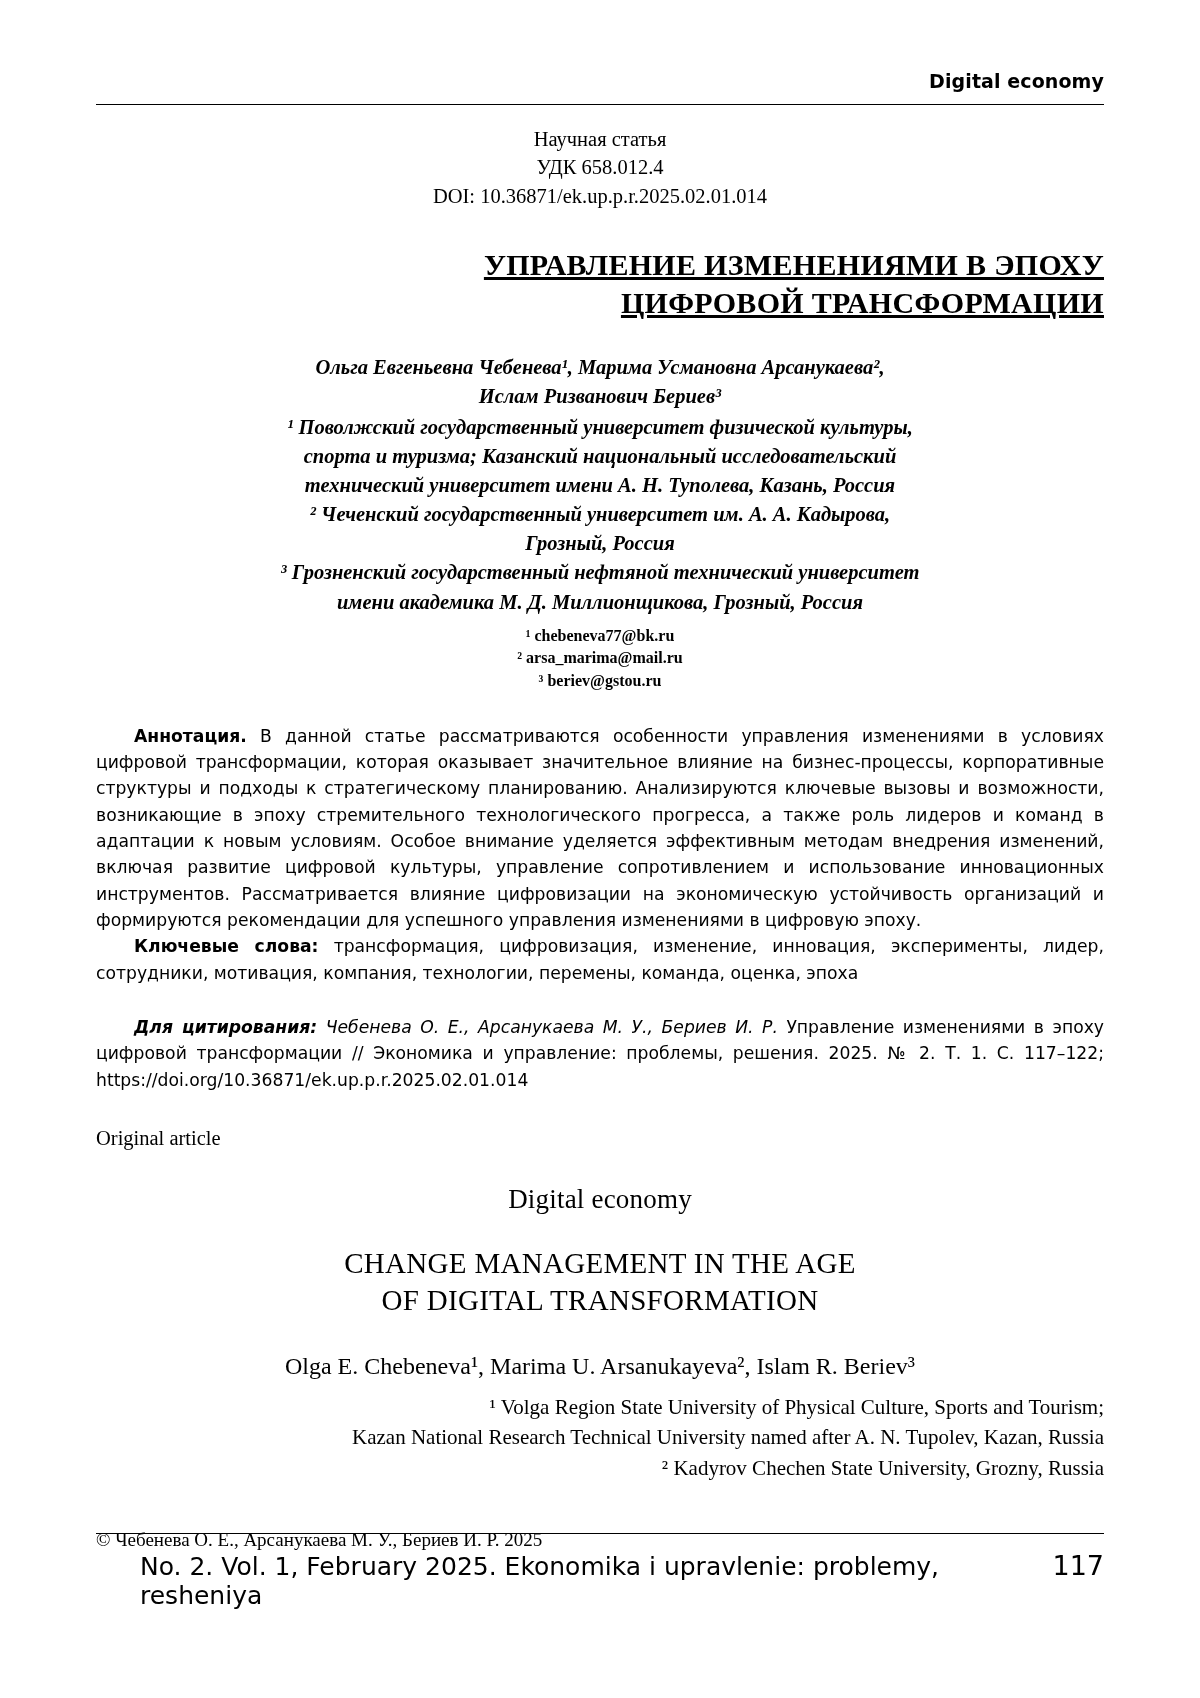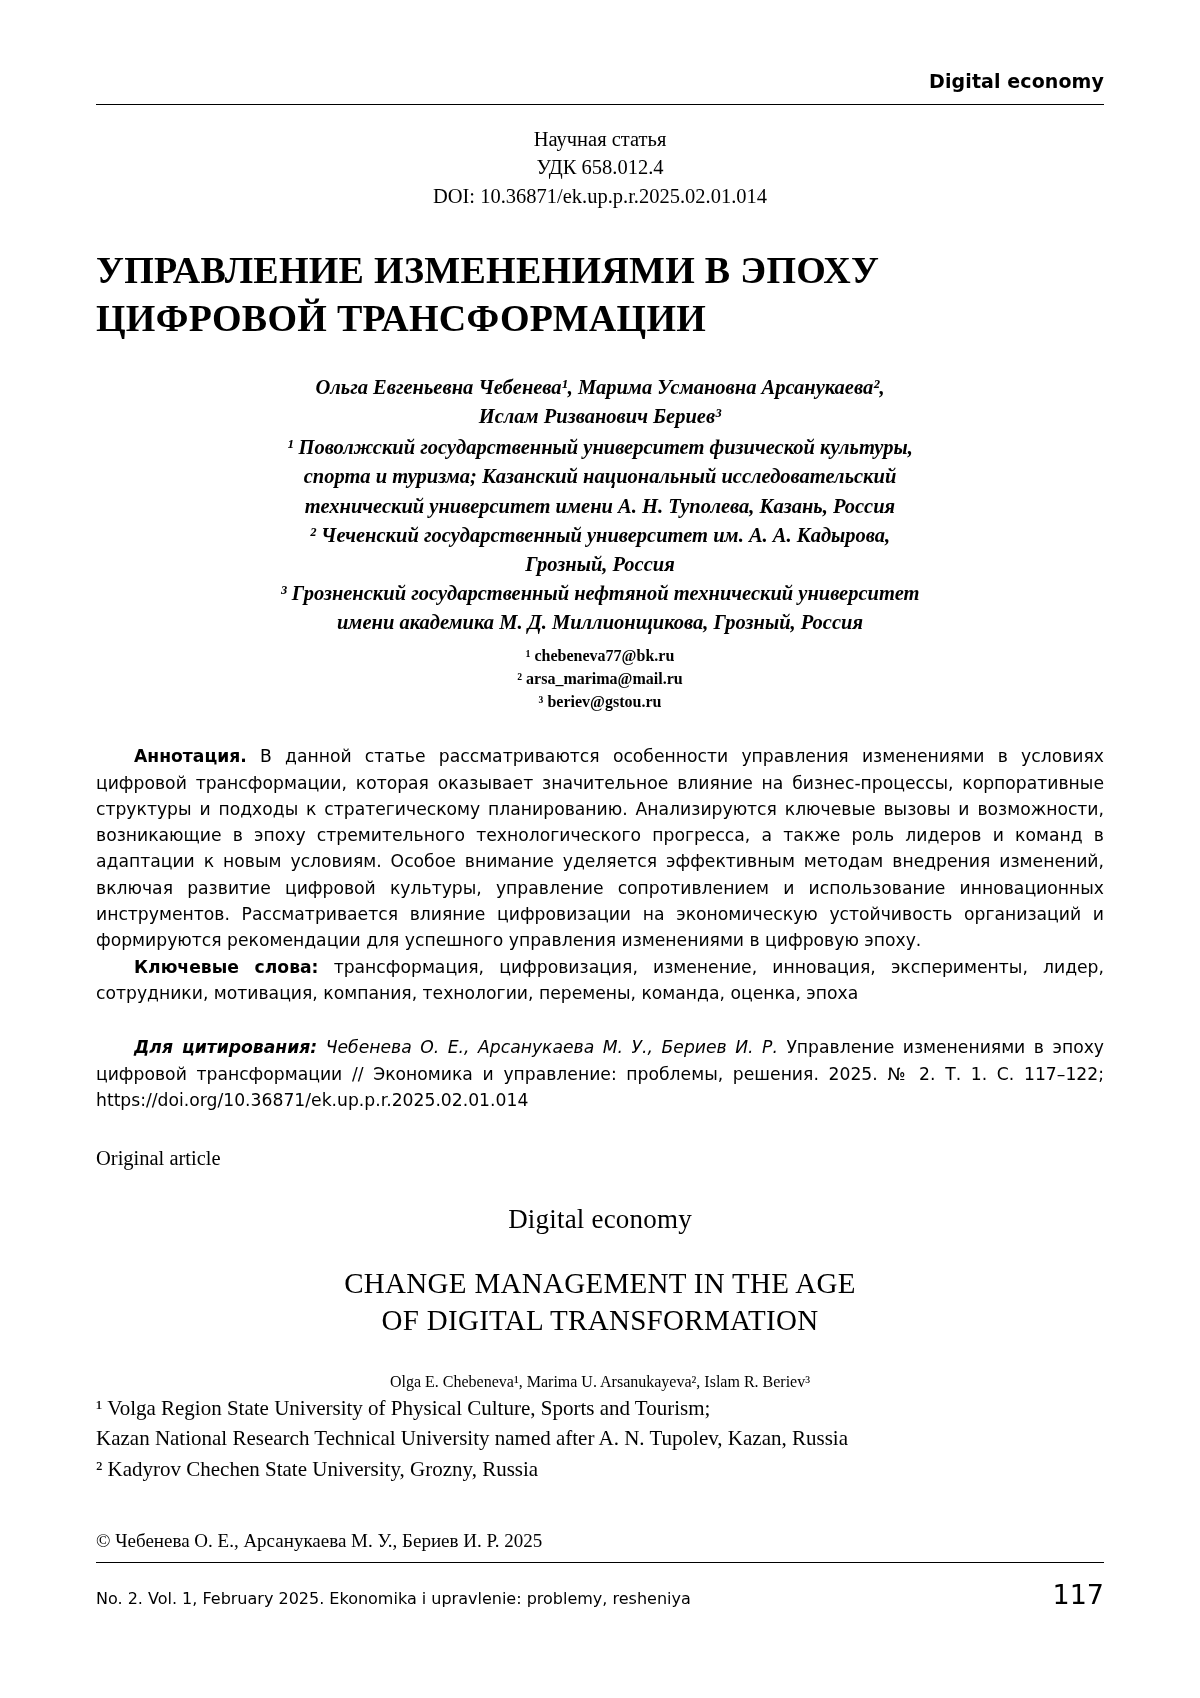--- a/index.html
+++ b/index.html
@@ -48,26 +48,27 @@
   
   .meta {
     margin-top: 20px;
     font-size: 20.5px;
     line-height: 1.38;
   }
   .meta div { white-space: nowrap; text-align: center; }
 
   
   .ru-title {
-    text-align: left;
-    font-weight: bold;
-    font-size: 38px;
+    text-align: right;
+    font-weight: bold;
+    font-size: 30px;
     line-height: 1.28;
     letter-spacing: 0.3px;
     margin: 36px 0 0 0;
+    text-decoration: underline;
   }
 
   
   .authors-ru {
     text-align: center;
     font-style: italic;
     font-weight: bold;
     font-size: 20.5px;
     line-height: 1.42;
     margin: 30px 0 0 0;
@@ -116,29 +117,29 @@
   }
   .en-title {
     text-align: center;
     font-size: 29px;
     line-height: 1.28;
     margin-top: 30px;
     letter-spacing: 0.3px;
   }
   .authors-en {
     text-align: center;
-    font-size: 16px;
+    font-size: 24px;
     line-height: 1.45;
     margin-top: 30px;
   }
   .affils-en {
-    text-align: left;
+    text-align: right;
     font-size: 21px;
     line-height: 1.45;
-    margin-top: 0;
+    margin-top: 8px;
   }
 
   .copyright {
     font-size: 19px;
     margin-top: 46px;
   }
 
   
   .footer {
     position: absolute;
@@ -152,21 +153,22 @@
     border-top: 1.6px solid #000;
     margin: 0 0 16px 0;
   }
   .footer-row {
     display: flex;
     align-items: baseline;
     justify-content: space-between;
     font-family: "DejaVu Sans", sans-serif;
   }
   .footer-text {
-    font-size: 16px;
+    font-size: 25px;
+    margin-left: 44px;
   }
   .footer-page {
     font-size: 27px;
     font-weight: normal;
   }
 </style>
 </head>
 <body>
 
 <div class="page">

